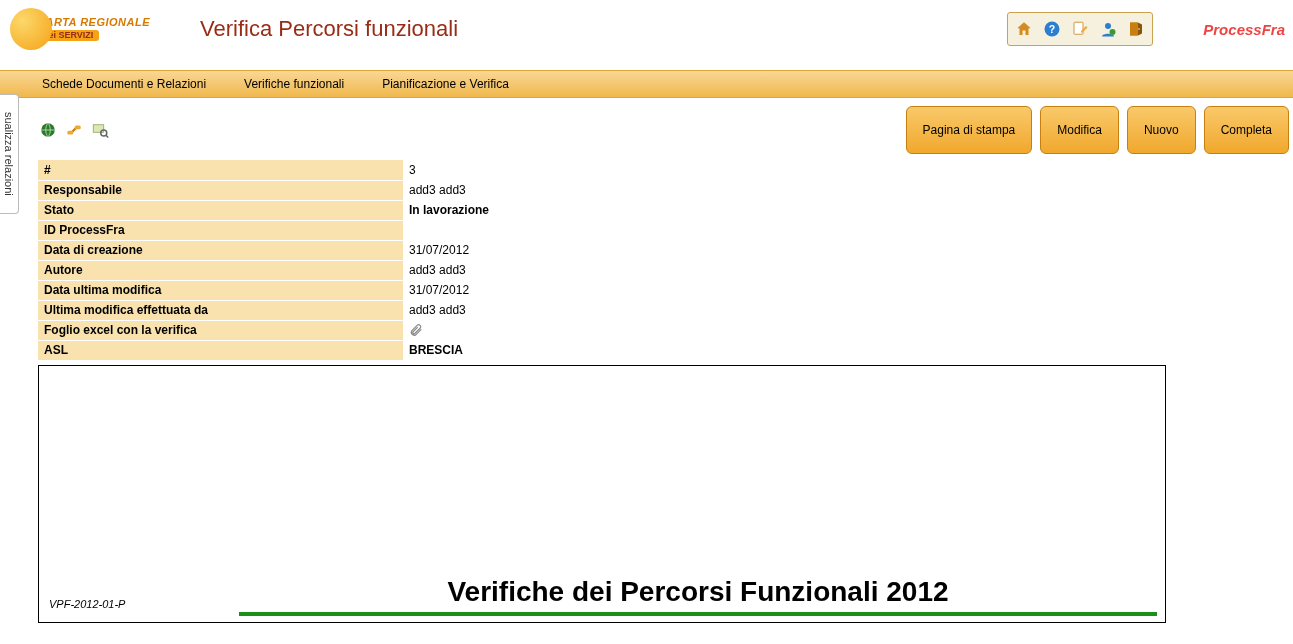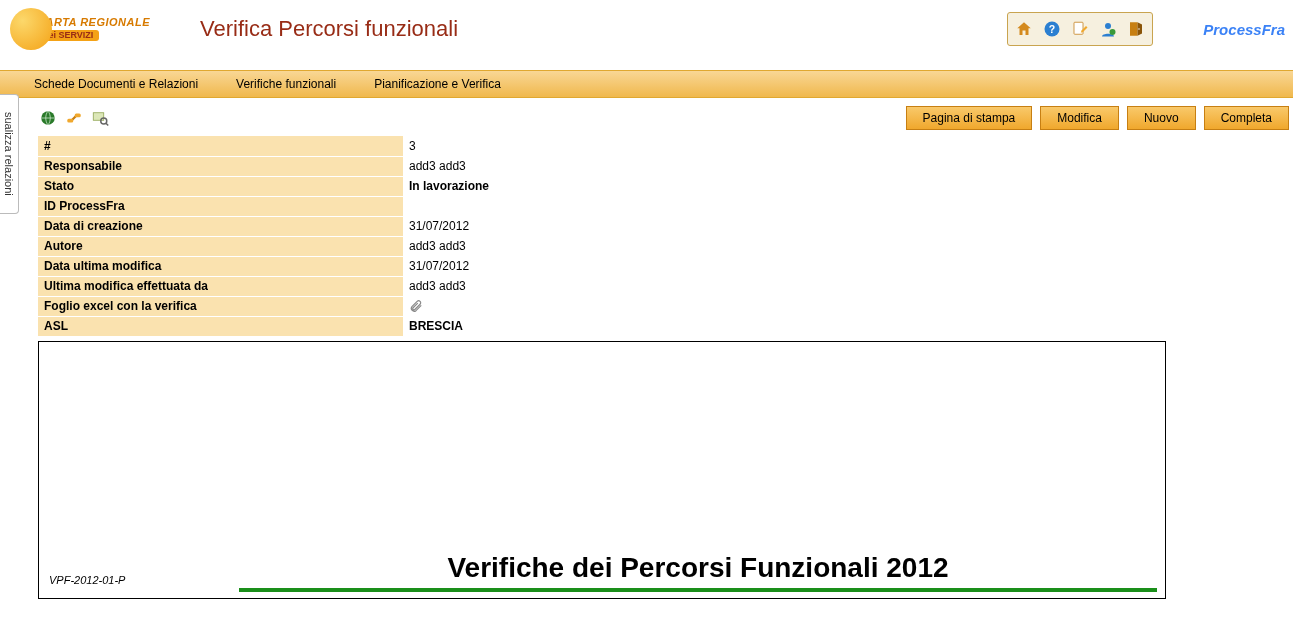--- a/index.html
+++ b/index.html
@@ -52,35 +52,35 @@
     width: 26px;
     height: 26px;
     display:flex;
     align-items:center;
     justify-content:center;
     border-radius:3px;
     cursor:pointer;
   }
   svg { display:block; }
   .brand2 {
-    color:#3b82f6;
+    color:#ef4444;
     font-weight:bold;
     font-size:15px;
     margin-left: 30px;
     margin-right:-2px;
     white-space:nowrap;
     font-style: italic;
   }
   .menubar {
     background: linear-gradient(#f9d795,#f0b84d);
     border-top:1px solid #e0a830;
     border-bottom:1px solid #e0a830;
     display:flex;
     gap: 30px;
-    padding: 4px 30px;
+    padding: 4px 38px;
     text-align: center;
   }
   .menubar .mitem {
     color:#000;
     font-size:12px;
     cursor:pointer;
     padding:2px 4px;
   }
   .side-tab {
     position:absolute;
@@ -116,24 +116,24 @@
     width:20px; height:20px;
     display:flex; align-items:center; justify-content:center;
     cursor:pointer;
   }
   .action-buttons { margin-left:auto; display:flex; gap:8px; }
   .action-buttons button {
     background: linear-gradient(#f9c96a,#f0a82d);
     border:1px solid #c77f12;
     color:#000;
     font-size:12px;
-    padding:4px 16px;
+    padding:16px 16px;
     cursor:pointer;
     font-family:inherit;
-    border-radius:0;
+    border-radius:6px;
   }
   .details-table {
     width:100%;
     border-collapse:collapse;
   }
   .details-table tr td {
     border-bottom:1px solid #fff;
     padding:2px 6px;
     font-size:12px;
     height:20px;

